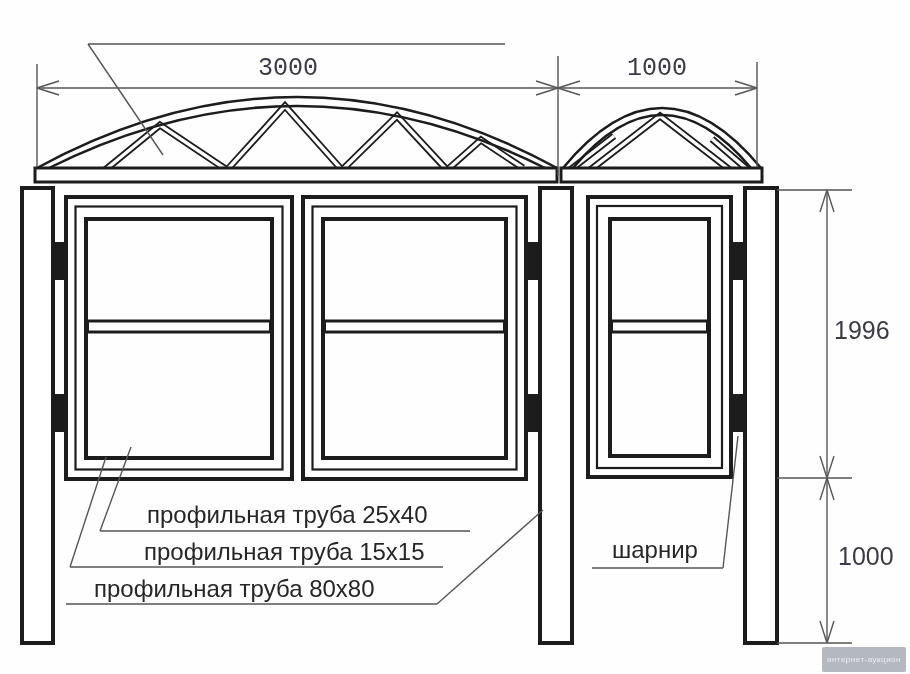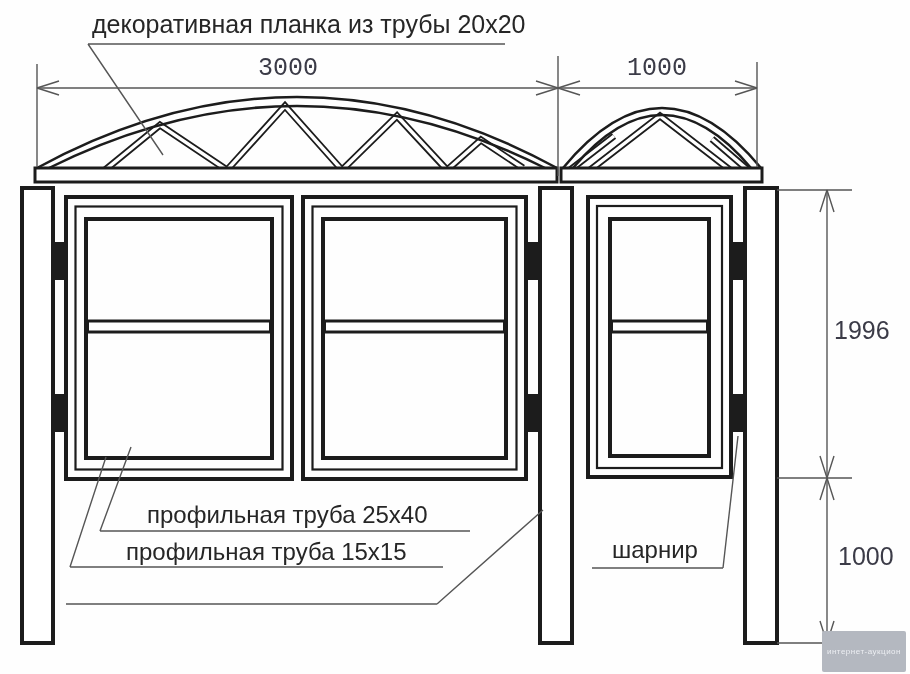--- a/index.html
+++ b/index.html
@@ -22,21 +22,21 @@
   
   .t{position:absolute;white-space:nowrap;line-height:1.05;}
   .callout{font-size:24px;color:var(--label_text,#262626);}
   .titlelbl{font-size:25px;color:var(--label_text,#262626);}
   .dimtxt{font-size:25px;color:var(--dim_text,#3b3b47);}
   .center{transform:translateX(-50%);font-family:Liberation Mono, monospace;}
   .watermark{position:absolute;right:4px;bottom:2px;text-align:center;}
   .wm-site{font-size:36px;font-weight:bold;color:var(--watermark_gray,#a9a9a9);
     letter-spacing:1px;line-height:0.9;text-shadow:0 0 2px #ffffff;}
   .wm-badge{margin-top:1px;display:inline-block;background:#b4b8c0;color:#eceef2;
-    font-size:8px;padding:16px 5px;border-radius:2px;letter-spacing:0.5px;}
+    font-size:8px;padding:8px 5px;border-radius:2px;letter-spacing:0.5px;}
 </style>
 </head>
 <body>
 
 <div class="stage">
 
   <svg width="910" height="674" viewBox="0 0 910 674">
 
     <g>
       <polyline class="tube" points="105,170 160,125 227,170 285,106 342,170 397,116 447,170 481,140 523,168"></polyline>
@@ -110,34 +110,34 @@
 
     <g class="dim">
       <path d="M88 44 H505 M88 44 L163 155"></path>
       <path d="M100 531 H470 M100 531 L131 447"></path>
       <path d="M70 567 H443 M70 567 L106 457"></path>
       <path d="M66 604 H437 M437 604 L543 510"></path>
       <path d="M592 568 H723 M723 568 L738 436"></path>
     </g>
   </svg>
 
-  <div class="t titlelbl" style="left:92px;top:11px;">декоративная планка из трубы 20x20</div>
 
   <div class="t dimtxt center" style="left:288px;top:56px;">3000</div>
 
   <div class="t dimtxt center" style="left:657px;top:56px;">1000</div>
 
   <div class="t dimtxt" style="left:834px;top:317px;">1996</div>
 
   <div class="t dimtxt" style="left:838px;top:543px;">1000</div>
 
   <div class="t callout" style="left:147px;top:502px;text-align:center;">профильная труба 25x40</div>
 
-  <div class="t callout" style="left:126px;top:539px;">профильная труба 15x15</div>
+  <div class="t callout" style="left:144px;top:539px;">профильная труба 15x15</div>
 
+  <div class="t callout" style="left:94px;top:576px;">профильная труба 80x80</div>
 
   <div class="t callout" style="left:612px;top:537px;">шарнир</div>
 
   <div class="watermark">
     <div class="wm-badge">интернет-аукцион</div>
   </div>
 
 </div>
 
 </body></html>

